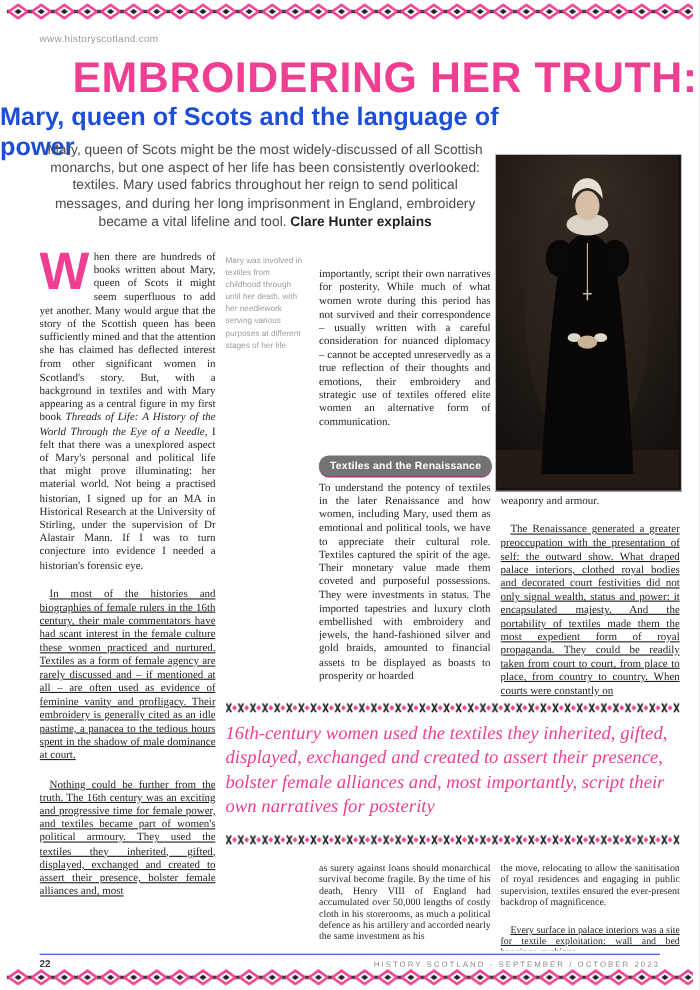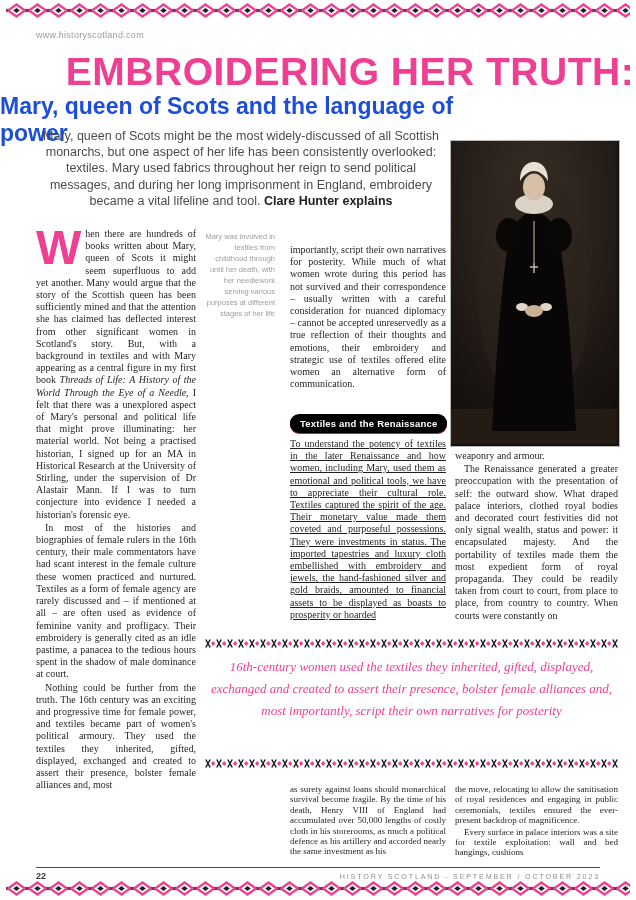--- a/index.html
+++ b/index.html
@@ -7,33 +7,33 @@
   .page{position:relative;width:636px;height:900px;background:#ffffff;margin:0 auto;overflow:hidden;}
   .abs{position:absolute;}
   .strip-top{top:3px;left:6px;}
   .strip-bottom{top:881px;left:6px;}
   .site-url{top:30px;left:36px;font-size:9px;color:#9b9b9b;letter-spacing:.3px;}
   .main-title{top:50px;left:0;width:636px;text-align:center;font-size:39px;font-weight:bold;color:#ef3f92;letter-spacing:.5px;padding-left:32px;}
   .subtitle{top:93px;left:0;width:520px;text-align:left;font-size:23px;font-weight:bold;color:#1d4ed8;}
   .standfirst{top:128px;left:36px;width:410px;font-size:12.5px;line-height:16.2px;color:#4c4c4c;text-align:center;}
   .standfirst b{color:#222;margin-top:12px;}
   .portrait-frame{left:450px;top:140px;width:168px;height:305px;border:1px solid #b9b9b9;background:#15100d;}
-  .caption{left:205px;top:231px;width:70px;font-size:7.5px;line-height:11px;color:#9e9e9e;text-align:right;}
+  .caption{left:205px;top:231px;width:70px;font-size:7.5px;line-height:11px;color:#9e9e9e;}
   .body-text{font-family:"Liberation Serif",serif;font-size:10px;line-height:12.2px;color:#1f1f1f;text-align:justify;hyphens:auto;}
   .body-text p{margin:0;}
-  .body-text p+p{text-indent:9px;margin-top:1px;}
+  .body-text p+p{text-indent:9px;margin-top:14px;text-decoration:underline;}
   .col1{left:36px;top:228px;width:160px;height:638px;overflow:hidden;}
   .dropcap{float:left;font-family:"Liberation Sans",sans-serif;font-weight:bold;font-size:48px;line-height:37px;color:#ef3f92;padding:1px 4px 0 0;}
   .col2a{left:290px;top:244px;width:156px;height:182px;overflow:hidden;}
-  .pill{left:290px;top:414px;background:#000000;color:#ffffff;font-size:9.5px;font-weight:bold;padding:4px 10px;border-radius:9px;letter-spacing:.2px;box-shadow:0 1px 0 #b3266b;}
-  .col2bk{left:290px;top:438px;width:156px;height:196px;overflow:hidden;text-decoration:underline;}
+  .pill{left:290px;top:414px;background:#737373;color:#ffffff;font-size:9.5px;font-weight:bold;padding:4px 10px;border-radius:9px;letter-spacing:.2px;box-shadow:0 1px 0 #b3266b;}
+  .col2bk{left:290px;top:438px;width:156px;height:196px;overflow:hidden;}
   .col3a{left:455px;top:450px;width:163px;height:183px;overflow:hidden;}
   .qstrip1{top:637px;left:205px;}
   .qstrip2{top:757px;left:205px;}
-  .pull-quote{top:656px;left:205px;width:413px;height:98px;font-family:"Liberation Serif",serif;font-style:italic;font-size:13px;line-height:22px;color:#ef3f92;text-align:center;overflow:hidden;}
+  .pull-quote{top:656px;left:205px;width:413px;height:98px;font-family:"Liberation Serif",serif;font-style:italic;font-size:17px;line-height:22px;color:#ef3f92;text-align:left;overflow:hidden;}
   .col2b{left:290px;top:784px;width:156px;height:80px;overflow:hidden;}
   .col3b{left:455px;top:784px;width:163px;height:80px;overflow:hidden;}
   .tight{font-size:9px;line-height:10.4px;}
   .footer{left:36px;top:867px;width:564px;border-top:1px solid #1d4ed8;height:15px;}
   .page-num{position:absolute;left:0;top:3px;font-size:9px;font-weight:bold;color:#3a3a3a;}
   .mag-title{position:absolute;left:0;top:4px;width:100%;text-align:right;font-size:7.2px;letter-spacing:1.8px;color:#8d8d8d;}
 </style>
 </head>
 <body>
 
@@ -131,21 +131,21 @@
       </pattern>
     </defs>
     <rect width="413" height="13" fill="url(#xs2)"></rect>
   </svg>
 
   <div class="abs col2b body-text tight">
     <p>as surety against loans should monarchical survival become fragile. By the time of his death, Henry VIII of England had accumulated over 50,000 lengths of costly cloth in his storerooms, as much a political defence as his artillery and accorded nearly the same investment as his</p>
   </div>
 
   <div class="abs col3b body-text tight">
-    <p>the move, relocating to allow the sanitisation of royal residences and engaging in public ceremonials, textiles ensured the ever-present backdrop of magnificence.</p>
+    <p>the move, relocating to allow the sanitisation of royal residences and engaging in public supervision, textiles ensured the ever-present backdrop of magnificence.</p>
     <p>Every surface in palace interiors was a site for textile exploitation: wall and bed hangings, cushions</p>
   </div>
 
   <div class="abs footer">
     <span class="page-num">22</span>
     <span class="mag-title">HISTORY SCOTLAND - SEPTEMBER / OCTOBER 2023</span>
   </div>
 
   <svg class="abs strip-bottom" width="624" height="15">
     <defs>

